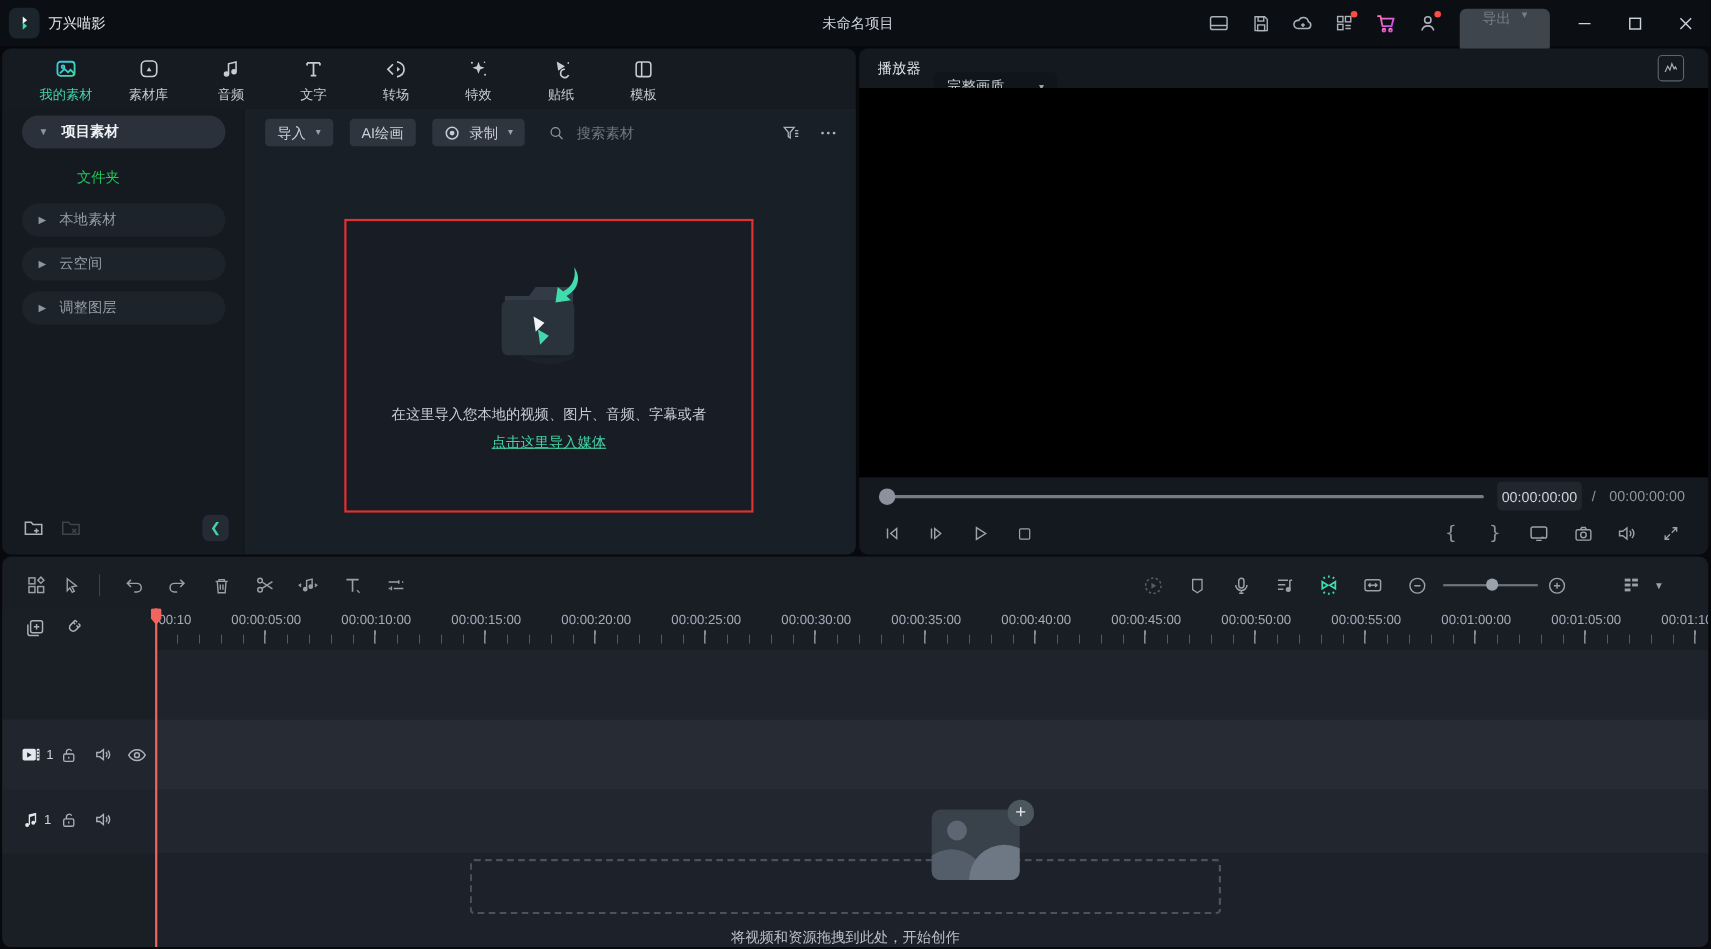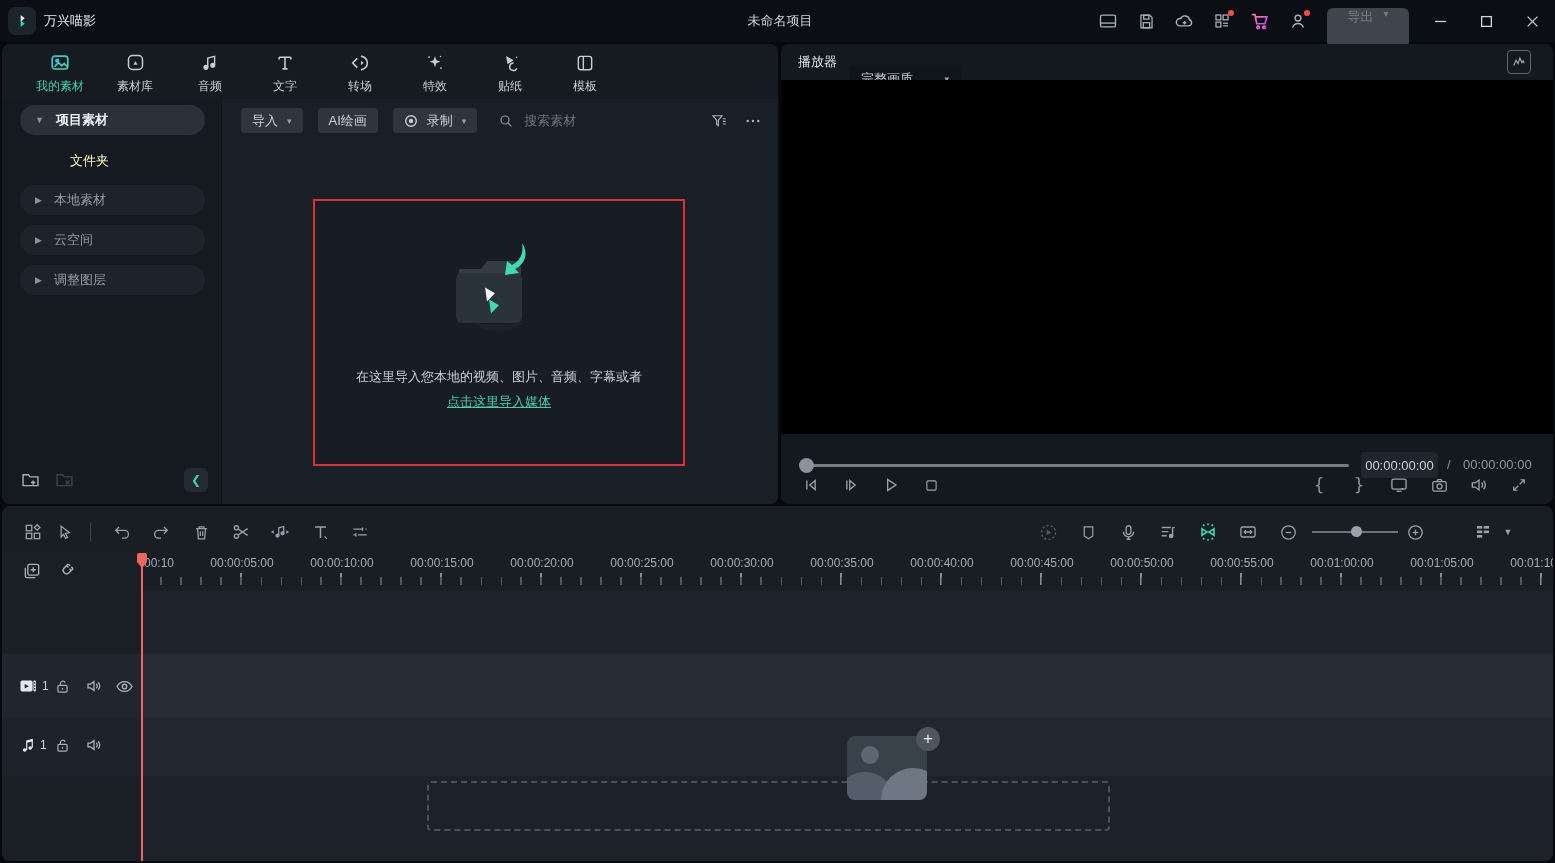--- a/index.html
+++ b/index.html
@@ -41,21 +41,21 @@
   .tab.active .tlabel { color:#45d3a5; }
   .tab .ticon { height:24px; display:flex; align-items:center; color:#c7ccd2; }
   .tab.active .ticon { color:#3fd0c0; }
 
   
   #sidebar { left:0; top:55px; width:218px; height:405px; background:#151a21; }
   .side-pill { position:absolute; left:18px; width:185px; height:30px; border-radius:15px; display:flex; align-items:center; gap:12px; padding:0 15px; }
   .side-pill .tri { font-size:9px; color:#8d959e; }
   .side-active { background:#2a313b; color:#eef1f4; font-weight:bold; }
   .side-norm { background:#1d232b; color:#959da6; }
-  #folder-item { position:absolute; left:68px; top:53px; color:#fef9c3;font-family:Liberation Serif, serif; }
+  #folder-item { position:absolute; left:68px; top:53px; color:#22c55e;font-family:Liberation Serif, serif; }
   #sidebar-bottom { position:absolute; left:0; bottom:8px; width:218px; height:30px; }
   #collapse-btn { position:absolute; right:12px; top:2px; width:24px; height:24px; background:#242b34; border-radius:6px; display:flex; align-items:center; justify-content:center; color:#45d3a5; font-size:12px; }
 
   
   #media-area { left:219px; top:55px; width:557px; height:405px; background:#191f27; border-left:1px solid #10141a; }
   #media-toolbar { position:absolute; left:0; top:0; width:557px; height:43px; display:flex; align-items:center; padding-left:19px; gap:15px; }
   .mbtn { background:#2e353e; border-radius:4px; height:25px; display:inline-flex; align-items:center; gap:9px; padding:0 11px; color:#ccd2d8; font-size:13px; }
   .mbtn .chev { font-size:9px; color:#9aa2ac; }
   #search-wrap { display:flex; align-items:center; gap:10px; margin-left:6px; flex:1; }
   #search-input { background:transparent; border:none; outline:none; color:#c6ccd3; font-size:13px; width:150px; font-family:inherit; }
@@ -68,21 +68,21 @@
   #import-hint { margin-top:16px; color:#c9ced5; font-size:13px; }
   #import-link { margin-top:7px; color:#45d3a5; font-size:13px; text-decoration:underline; cursor:pointer; }
 
   
   #player-header { position:absolute; left:0; top:0; width:772px; height:36px; }
   #player-label { position:absolute; left:17px; top:9px; color:#dfe3e8; }
   #quality-dd { position:absolute; left:68px; top:22px; width:112px; height:26px; background:#10151b; border-radius:4px; display:flex; align-items:center; justify-content:space-between; padding:0 12px; color:#c6ccd3; }
   #quality-dd .chev { font-size:9px; color:#9aa2ac; }
   #player-chart-btn { position:absolute; right:22px; top:6px; width:24px; height:24px; border:1px solid #5d646d; border-radius:4px; display:flex; align-items:center; justify-content:center; color:#aab1b9; }
   #video-area { position:absolute; left:0; top:36px; width:772px; height:354px; background:#000; }
-  #seek-row { position:absolute; left:0; top:406px; width:772px; height:30px; }
+  #seek-row { position:absolute; left:0; top:392px; width:772px; height:30px; }
   #seek-track { position:absolute; left:22px; top:14px; width:546px; height:3px; background:#747c85; border-radius:2px; }
   #seek-handle { position:absolute; left:18px; top:8px; width:15px; height:15px; border-radius:50%; background:#8b929b; }
   #tc-box { position:absolute; left:580px; top:2px; width:77px; height:26px; background:#20262e; border-radius:4px; display:flex; align-items:center; justify-content:center; color:#ccd2d9; font-size:13px; }
   #tc-sep { position:absolute; left:666px; top:7px; color:#8d959e; }
   #tc-total { position:absolute; left:682px; top:7px; color:#8d959e; font-size:13px; }
   #player-controls { position:absolute; left:0; top:424px; width:772px; height:36px; }
   .pc { position:absolute; top:4px; width:26px; height:26px; display:flex; align-items:center; justify-content:center; color:#9aa2ac; }
   .brace { font-size:17px; color:#8a929b; font-family:"DejaVu Sans Mono",monospace; }
 
   
@@ -627,20 +627,21 @@
     <div class="band" id="band-audio"></div>
     <div class="band" id="band-lower"></div>
 
     <div id="dropzone"></div>
     <div id="placeholder-img">
       <div id="ph-circle"></div>
         <div id="ph-m1"></div>
         <div id="ph-m2"></div>
     </div>
     <div id="plus-badge">+</div>
+    <div id="dz-hint">将视频和资源拖拽到此处，开始创作</div>
   </div>
 
   <div id="track-header-col">
     <span class="trk-ic" style="left:20px;top:8px">
       <svg width="20" height="20" viewBox="0 0 24 24" fill="none" stroke="#aab1b9" stroke-width="1.6">
           <rect x="7" y="4" width="13" height="13" rx="2"></rect>
           <path d="M4 8v10a2 2 0 0 0 2 2h10"></path>
           <path d="M13.5 7.5v6M10.5 10.5h6"></path>
         </svg>
     </span>

